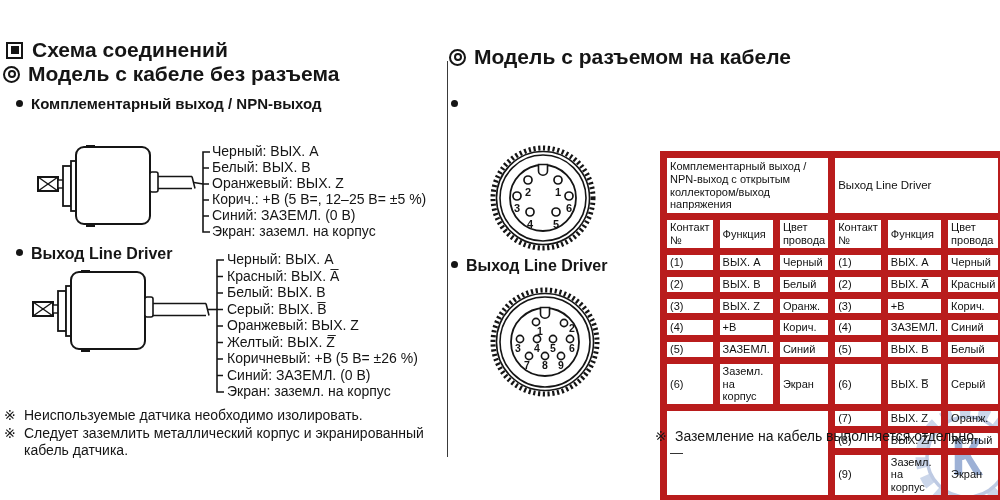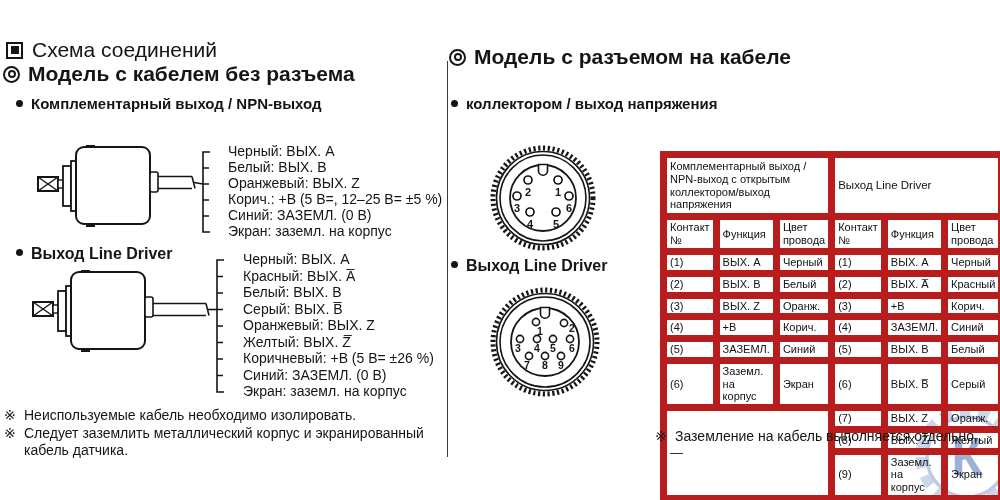--- a/index.html
+++ b/index.html
@@ -3,39 +3,39 @@
 <meta charset="utf-8">
 <style>
   html,body{margin:0;padding:0;}
   body{
     width:1000px;height:500px;position:relative;overflow:hidden;background:#fff;
     font-family:"Liberation Sans","DejaVu Sans",sans-serif;color:#151515;
     -webkit-font-smoothing:antialiased;
   }
   .abs{position:absolute;}
   
-  .h1{left:6px;top:38px;display:flex;align-items:center;gap:9px;font-size:21px;font-weight:normal;white-space:nowrap;}
+  .h1{left:6px;top:38px;display:flex;align-items:center;gap:9px;font-size:21px;font-weight:bold;white-space:nowrap;}
   .sq-marker{width:13px;height:13px;border:2.5px solid #151515;display:flex;align-items:center;justify-content:center;flex:0 0 auto;}
   .sq-marker span{width:8px;height:8px;background:#151515;display:block;}
   .h2{display:flex;align-items:center;gap:8px;font-size:21px;font-weight:bold;white-space:nowrap;}
   .h2-left{left:3px;top:62px;}
   .h2-right{left:449px;top:45px;}
   .cc-marker{width:13px;height:13px;border:2px solid #151515;border-radius:50%;display:flex;align-items:center;justify-content:center;flex:0 0 auto;}
   .cc-marker span{width:4px;height:4px;border:2px solid #151515;border-radius:50%;display:block;}
   .bullet{display:flex;gap:8px;font-weight:bold;text-align:right;}
   .bullet .dot{width:7px;height:7px;border-radius:50%;background:#151515;margin-top:4px;flex:0 0 auto;}
   .b15{font-size:15px;line-height:15.5px;}
   .b16{font-size:16px;line-height:17px;}
   .npn-left{left:16px;top:96px;}
   .ld-left{left:16px;top:245px;}
   .npn-right{left:451px;top:96px;}
   .ld-right{left:451px;top:257px;}
   
   .wires{font-size:14px;white-space:nowrap;}
-  .wires>div{display:block;margin-left:16px;}
+  .wires>div{display:block;}
   .wires-npn{left:212px;top:143px;line-height:16px;}
   .wires-ld{left:227px;top:251px;line-height:16.5px;}
   
   .note{display:flex;gap:4px;font-size:14px;line-height:17px;}
   .note .mark{font-size:14px;flex:0 0 16px;}
   .note-l1{left:4px;top:407px;}
   .note-l2{left:4px;top:425px;width:436px;}
   .note-r{left:655px;top:428px;}
   
   .divider{left:447px;top:61px;width:1px;height:396px;background:#3a3a3a;}
@@ -170,21 +170,21 @@
   <span class="sq-marker">
       <span></span>
     </span>
   <span>Схема соединений</span>
 </div>
 
 <div class="abs h2 h2-left txt">
   <span class="cc-marker">
       <span></span>
     </span>
-  <span>Модель с кабелем без разъема</span>
+  <span>Модель с кабеле без разъема</span>
 </div>
 
 <div class="abs bullet b15 npn-left txt">
   <span class="dot"></span>
   <div>
     <div>Комплементарный выход / NPN-выход</div>
   </div>
 </div>
 
 <div class="abs wires wires-npn txt">
@@ -208,38 +208,37 @@
   <div>Серый: ВЫХ. B̅</div>
   <div>Оранжевый: ВЫХ. Z</div>
   <div>Желтый: ВЫХ. Z̅</div>
   <div>Коричневый: +B (5 В= ±26 %)</div>
   <div>Синий: ЗАЗЕМЛ. (0 В)</div>
   <div>Экран: заземл. на корпус</div>
 </div>
 
 <div class="abs note note-l1 txt">
   <span class="mark">※</span>
-  <div>Неиспользуемые кабель необходимо изолировать.</div>
+  <div>Неиспользуемые датчика необходимо изолировать.</div>
 </div>
 <div class="abs note note-l2 txt">
   <span class="mark">※</span>
   <div style="width:405px">Следует заземлить металлический корпус и экранированный кабель датчика.</div>
 </div>
 
 <div class="abs h2 h2-right txt">
   <span class="cc-marker">
       <span></span>
     </span>
   <span>Модель с разъемом на кабеле</span>
 </div>
 
 <div class="abs bullet b15 npn-right txt">
   <span class="dot"></span>
   <div>
-    <div>коллектором / выход напряжения</div>
   </div>
 </div>
 
 <div class="abs bullet b16 ld-right txt">
   <span class="dot"></span>
   <div>Выход Line Driver</div>
 </div>
 
 <table class="pin-table">
   <colgroup>

